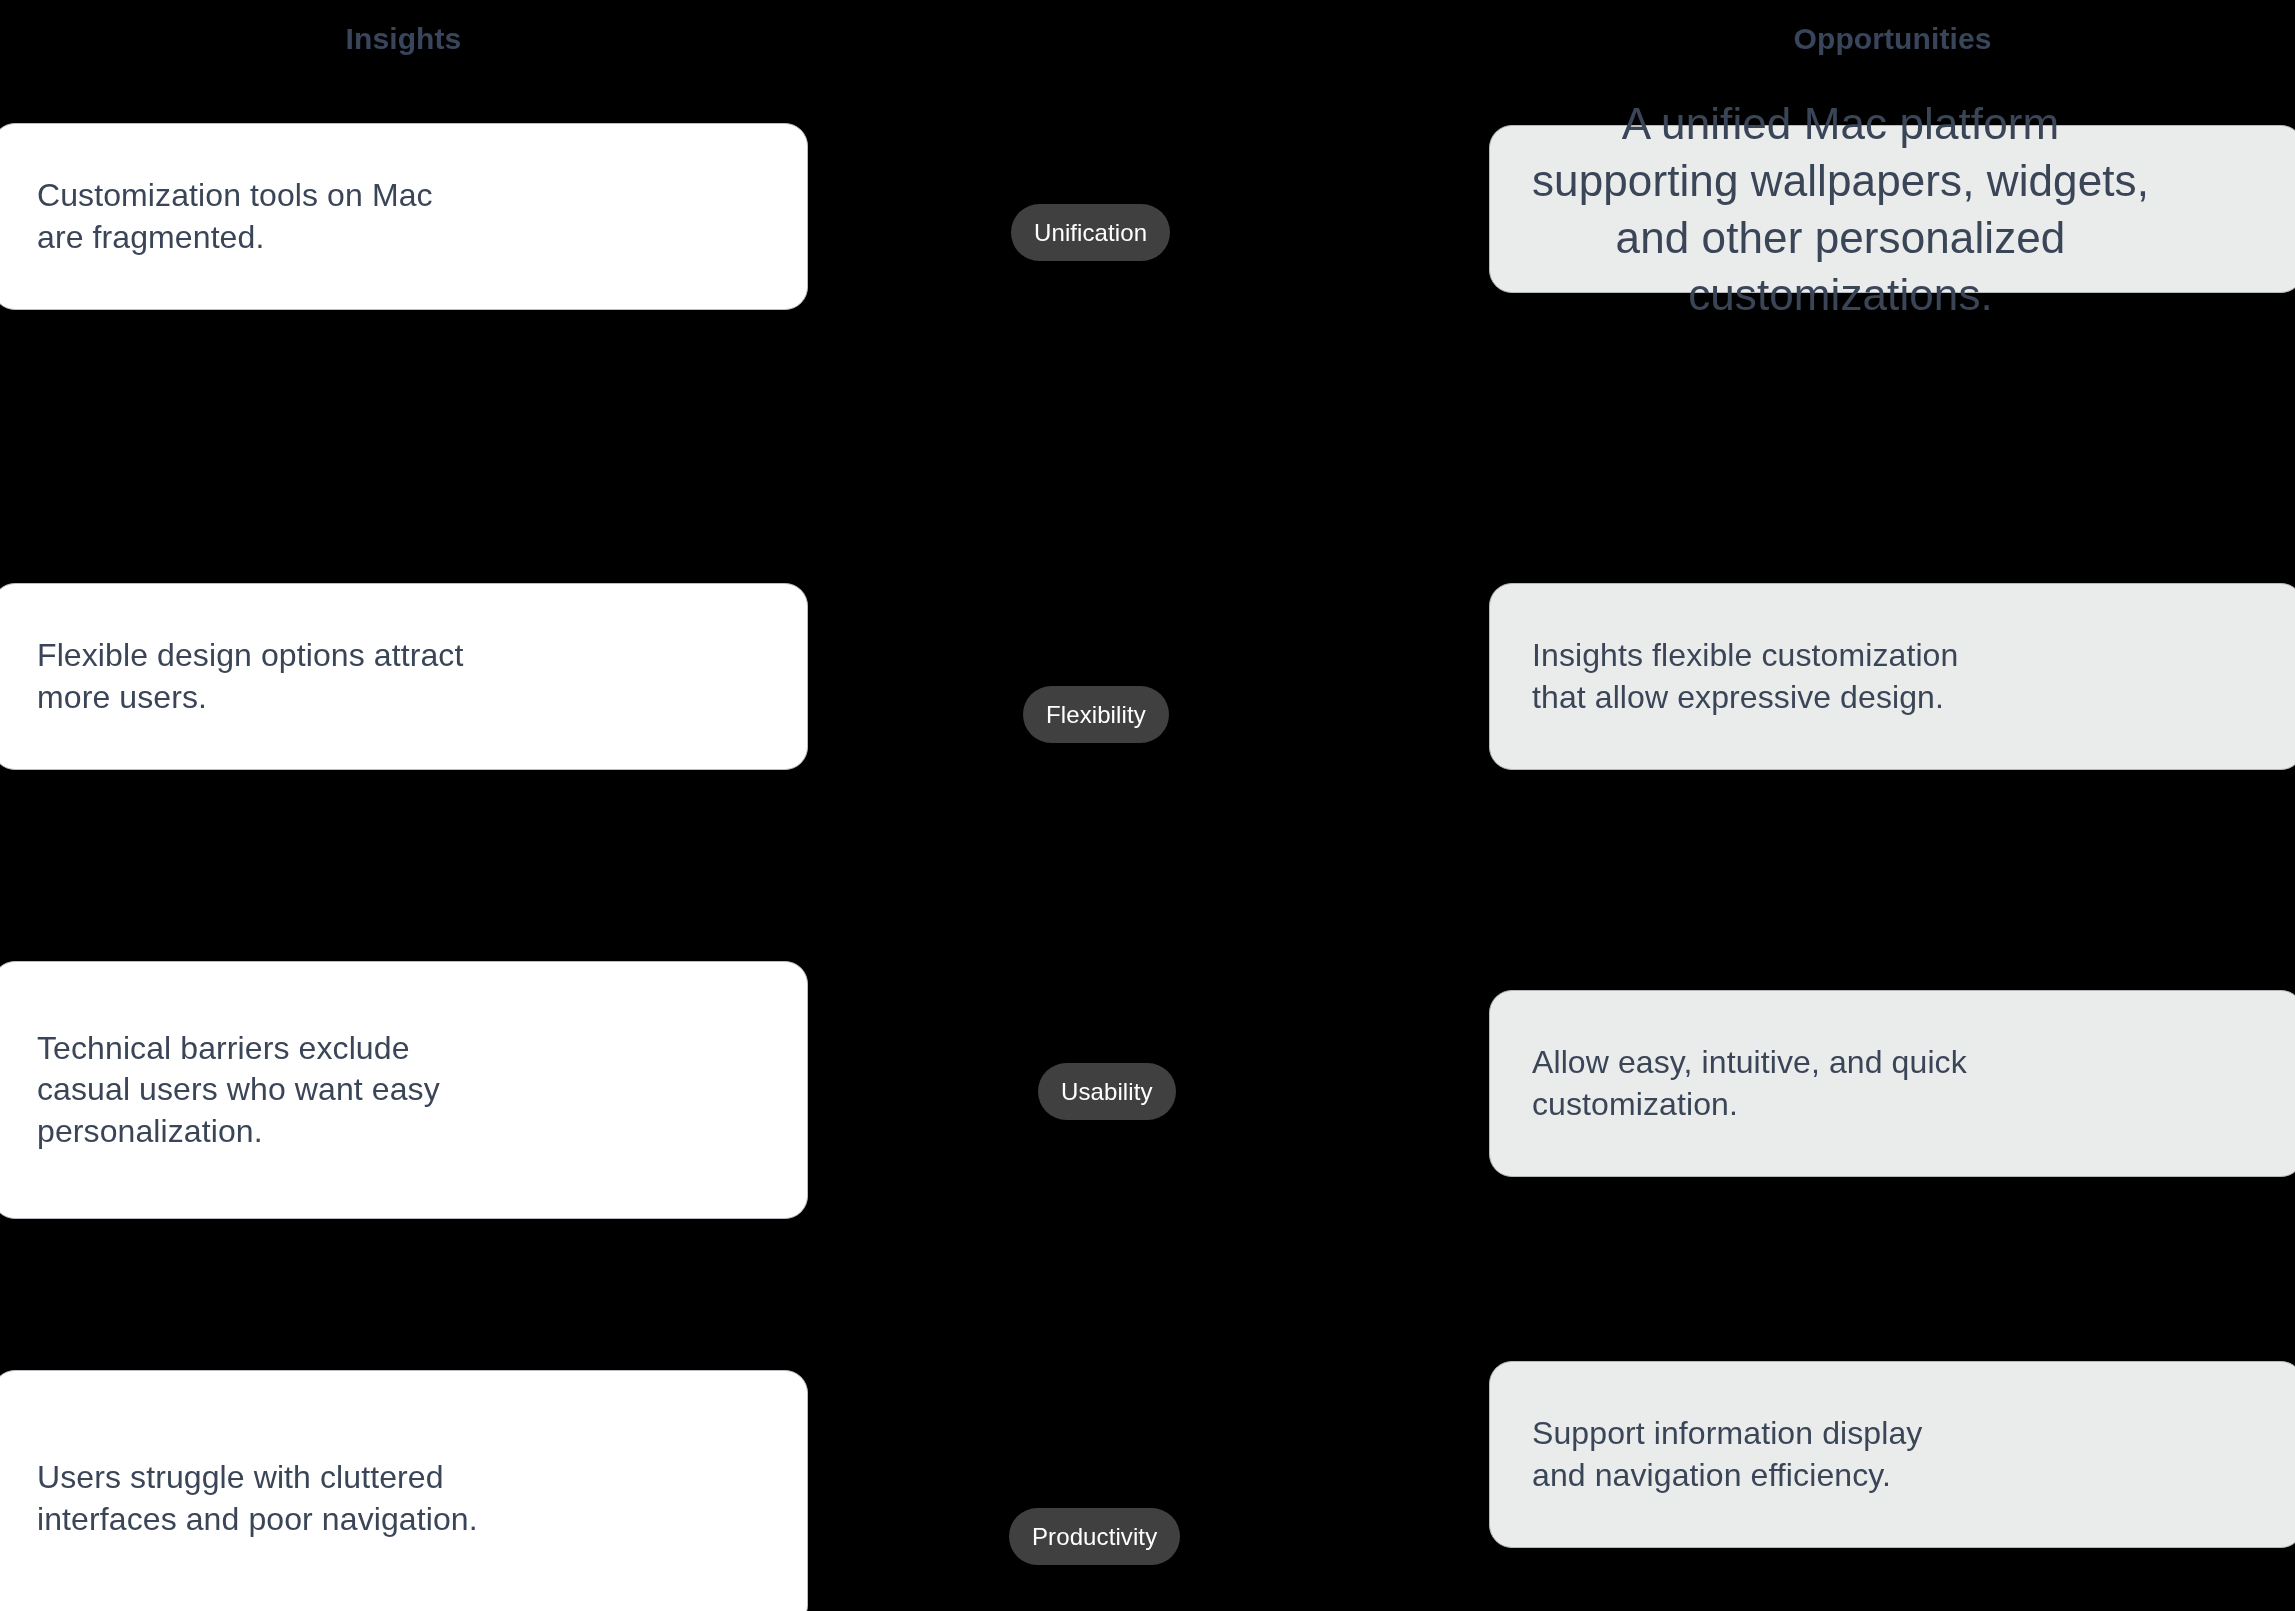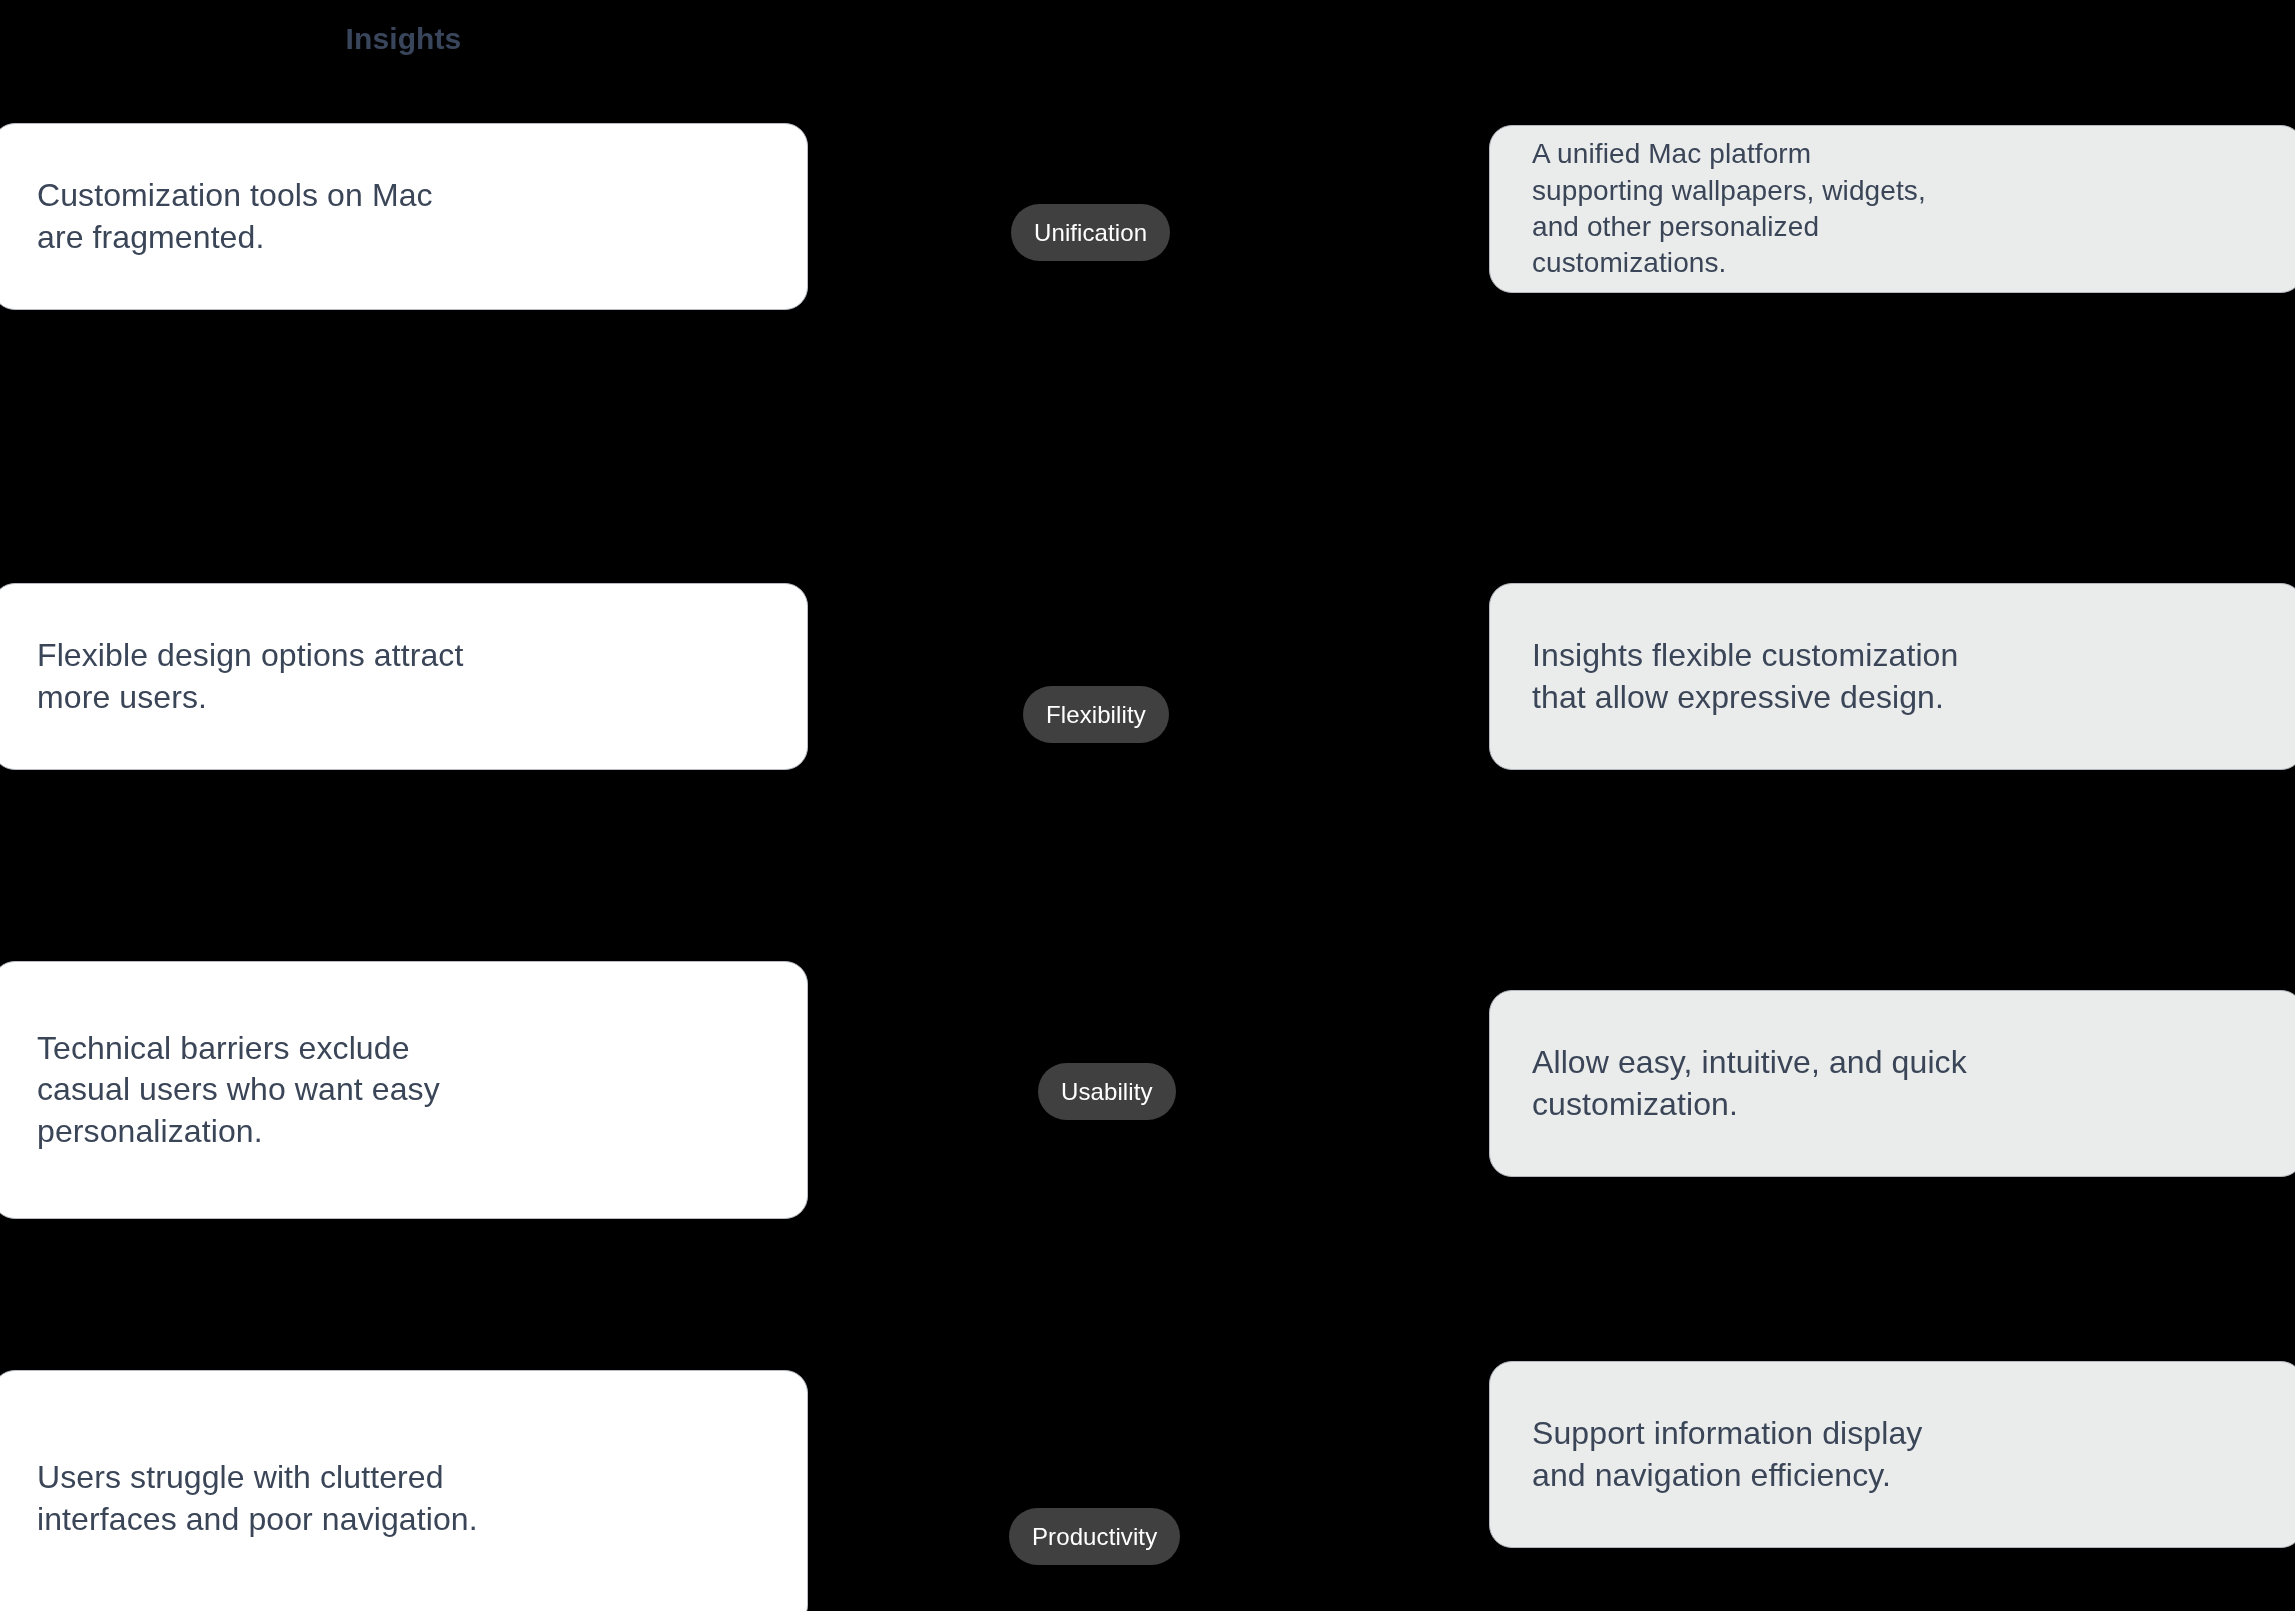--- a/index.html
+++ b/index.html
@@ -59,21 +59,21 @@
   #card-i3{ left:-8px; top:961px; width:816px; height:258px; }
   #card-i4{ left:-8px; top:1370px; width:816px; height:258px; }
 
   
   #card-o1{ left:1489px; top:123px;  width:815px; height:168px; }
   #card-o2{ left:1489px; top:583px;  width:815px; height:187px; }
   #card-o3{ left:1489px; top:990px; width:815px; height:187px; }
   #card-o4{ left:1489px; top:1361px; width:815px; height:187px; }
 
   #card-o1{ height:168px; top:125px; }
-  #card-o1 .card-text{ font-size:28px; }
+  #card-o1 .card-text{ font-size:44px;text-align:center; }
 
   
   .pill{
     position:absolute;
     display:inline-flex;
     align-items:center;
     justify-content:center;
     background:#404040;
     color:#ffffff;
     border-radius:672px;
@@ -89,20 +89,21 @@
   #pill-3{ left:1038px; top:1063px; }
   #pill-4{ left:1009px; top:1472px;margin-top:36px; }
 </style>
 </head>
 <body>
 
 <div id="stage">
 
   <div class="col-header" id="hdr-insights">Insights</div>
 
+  <div class="col-header" id="hdr-opps">Opportunities</div>
 
   <div class="card insight" id="card-i1">
     <div class="card-text">Customization tools on Mac
 are fragmented.</div>
   </div>
   <div class="pill" id="pill-1">Unification</div>
   <div class="card opportunity" id="card-o1">
     <div class="card-text">A unified Mac platform
 supporting wallpapers, widgets,
 and other personalized

